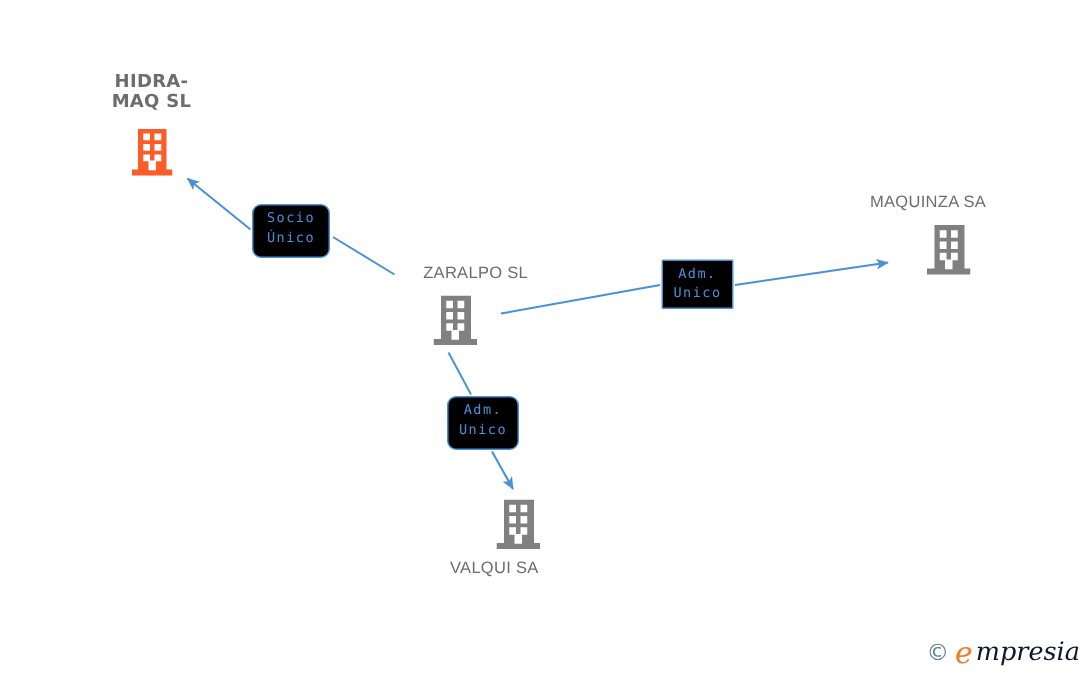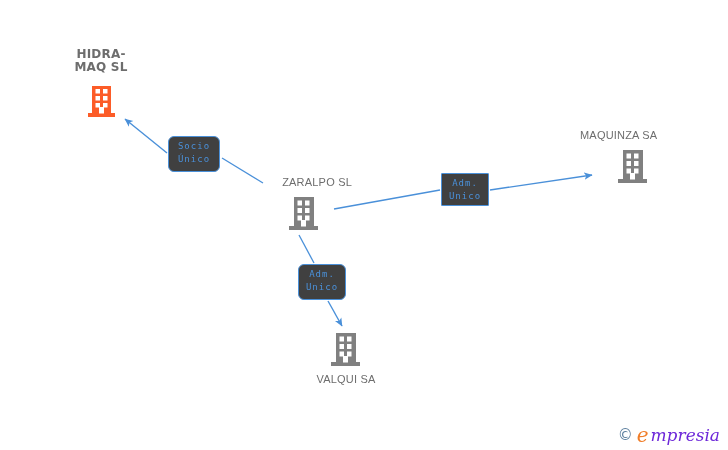--- a/index.html
+++ b/index.html
@@ -44,21 +44,21 @@
     color: #6d6d6d;
     font-size: 12px;
     font-weight: bold;
     font-family: "DejaVu Sans", sans-serif;
   }
   .bld {
     position: absolute;
   }
   .edge-label {
     position: absolute;
-    background: #404040;
+    background: #000000;
     border: 1px solid #4a90d9;
     color: #4a90d9;
     font-size: 9px;
     font-family: "DejaVu Sans Mono", monospace;
     letter-spacing: 1px;
     line-height: 13px;
     text-align: center;
     padding: 3px 6px 4px 6px;
     white-space: pre-line;
     box-sizing: border-box;
@@ -83,21 +83,21 @@
     font-family: "DejaVu Sans", sans-serif;
   }
   .wm-e {
     color: #f07d28;
     font-size: 20px;
     font-style: italic;
     font-family: "DejaVu Serif", serif;
     line-height: 18px;
   }
   .wm-rest {
-    color: #6d28d9;
+    color: #0f172a;
     font-size: 17px;
     font-style: italic;
     font-family: "DejaVu Serif", serif;
     line-height: 18px;
     margin-left: -2px;
   }
 </style>
 </head>
 <body>
 
@@ -182,21 +182,21 @@
         <rect x="0" y="29" width="29" height="4" fill="#808080"></rect>
         <rect x="8.5" y="3.5" width="4.5" height="5" fill="#ffffff"></rect>
         <rect x="16" y="3.5" width="4.5" height="5" fill="#ffffff"></rect>
         <rect x="8.5" y="11" width="4.5" height="5" fill="#ffffff"></rect>
         <rect x="16" y="11" width="4.5" height="5" fill="#ffffff"></rect>
         <rect x="8.5" y="18.5" width="4.5" height="5" fill="#ffffff"></rect>
         <rect x="16" y="18.5" width="4.5" height="5" fill="#ffffff"></rect>
         <rect x="12" y="23" width="5" height="6.5" fill="#ffffff"></rect>
       </svg>
     </div>
-    <div class="node-label label-gray" style="left:300px; top:373px; width:92px; text-align:center;">VALQUI SA</div>
+    <div class="node-label label-gray" style="left:300px; top:373px; width:92px; text-align:left;">VALQUI SA</div>
   </div>
 
   <div class="edge-label rounded" style="left:168px; top:136px; width:52px; height:36px;">Socio
 Único</div>
 
   <div class="edge-label square" style="left:441px; top:173px; width:48px; height:33px;">Adm.
 Unico</div>
 
   <div class="edge-label rounded" style="left:298px; top:264px; width:48px; height:36px;">Adm.
 Unico</div>

